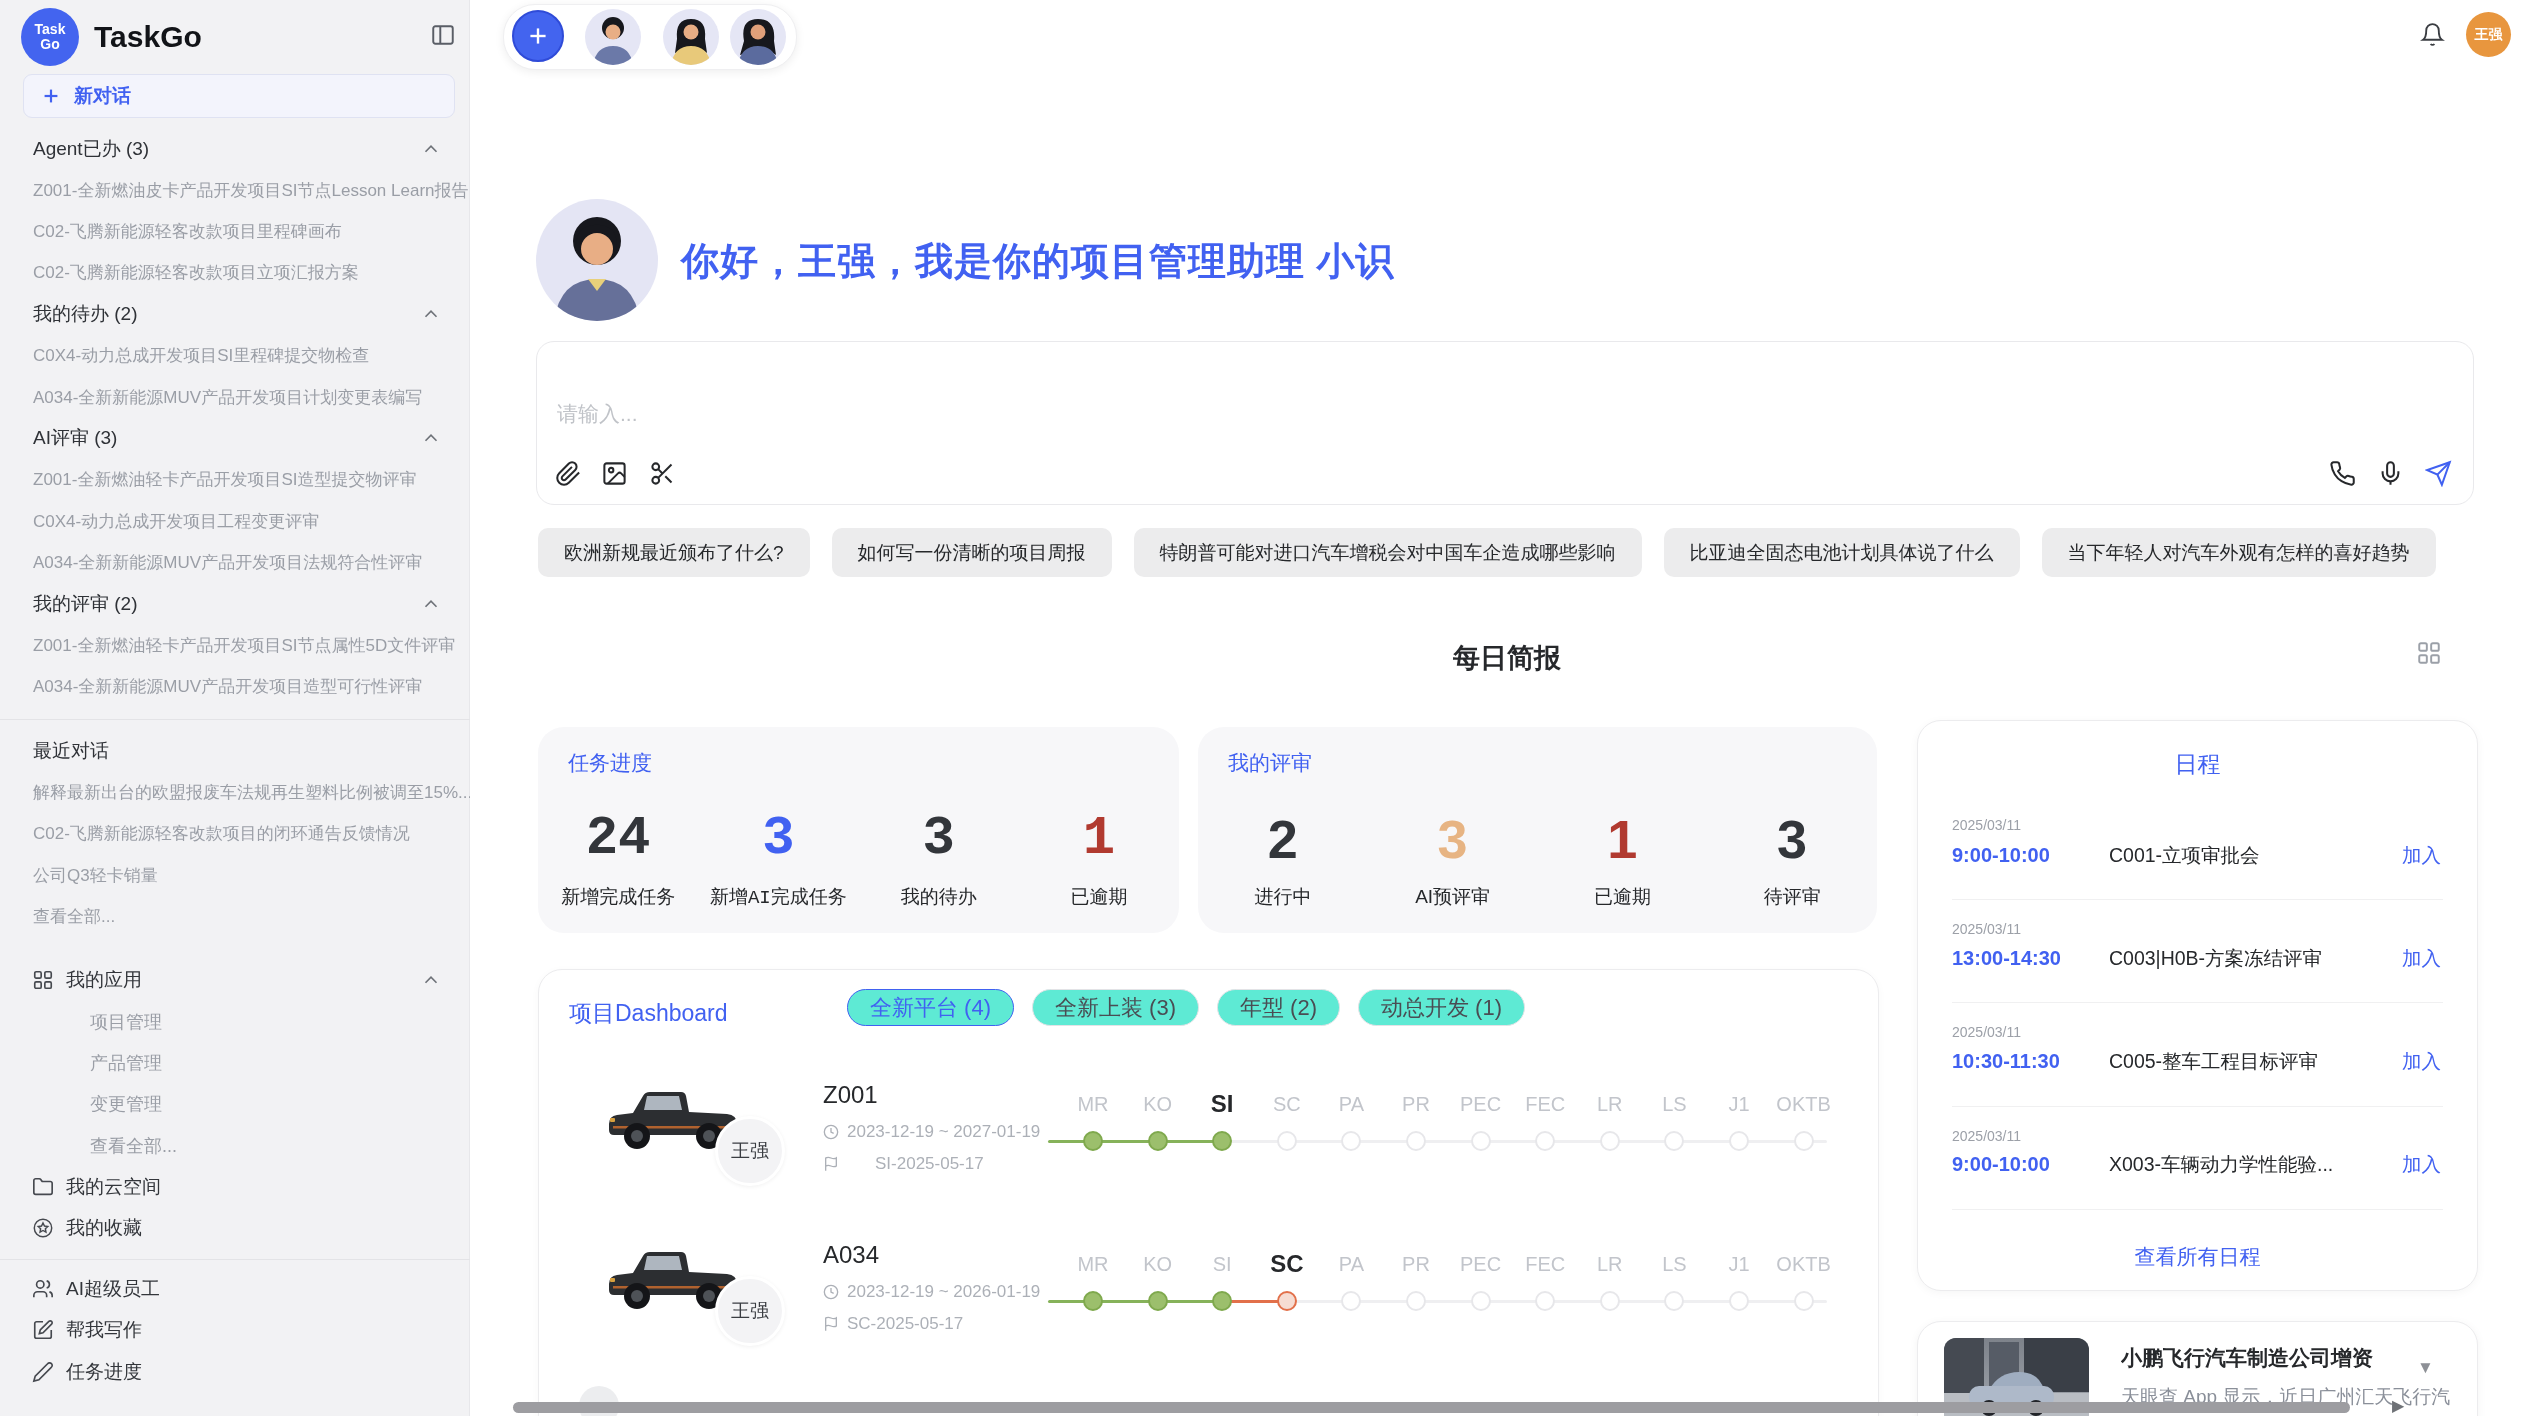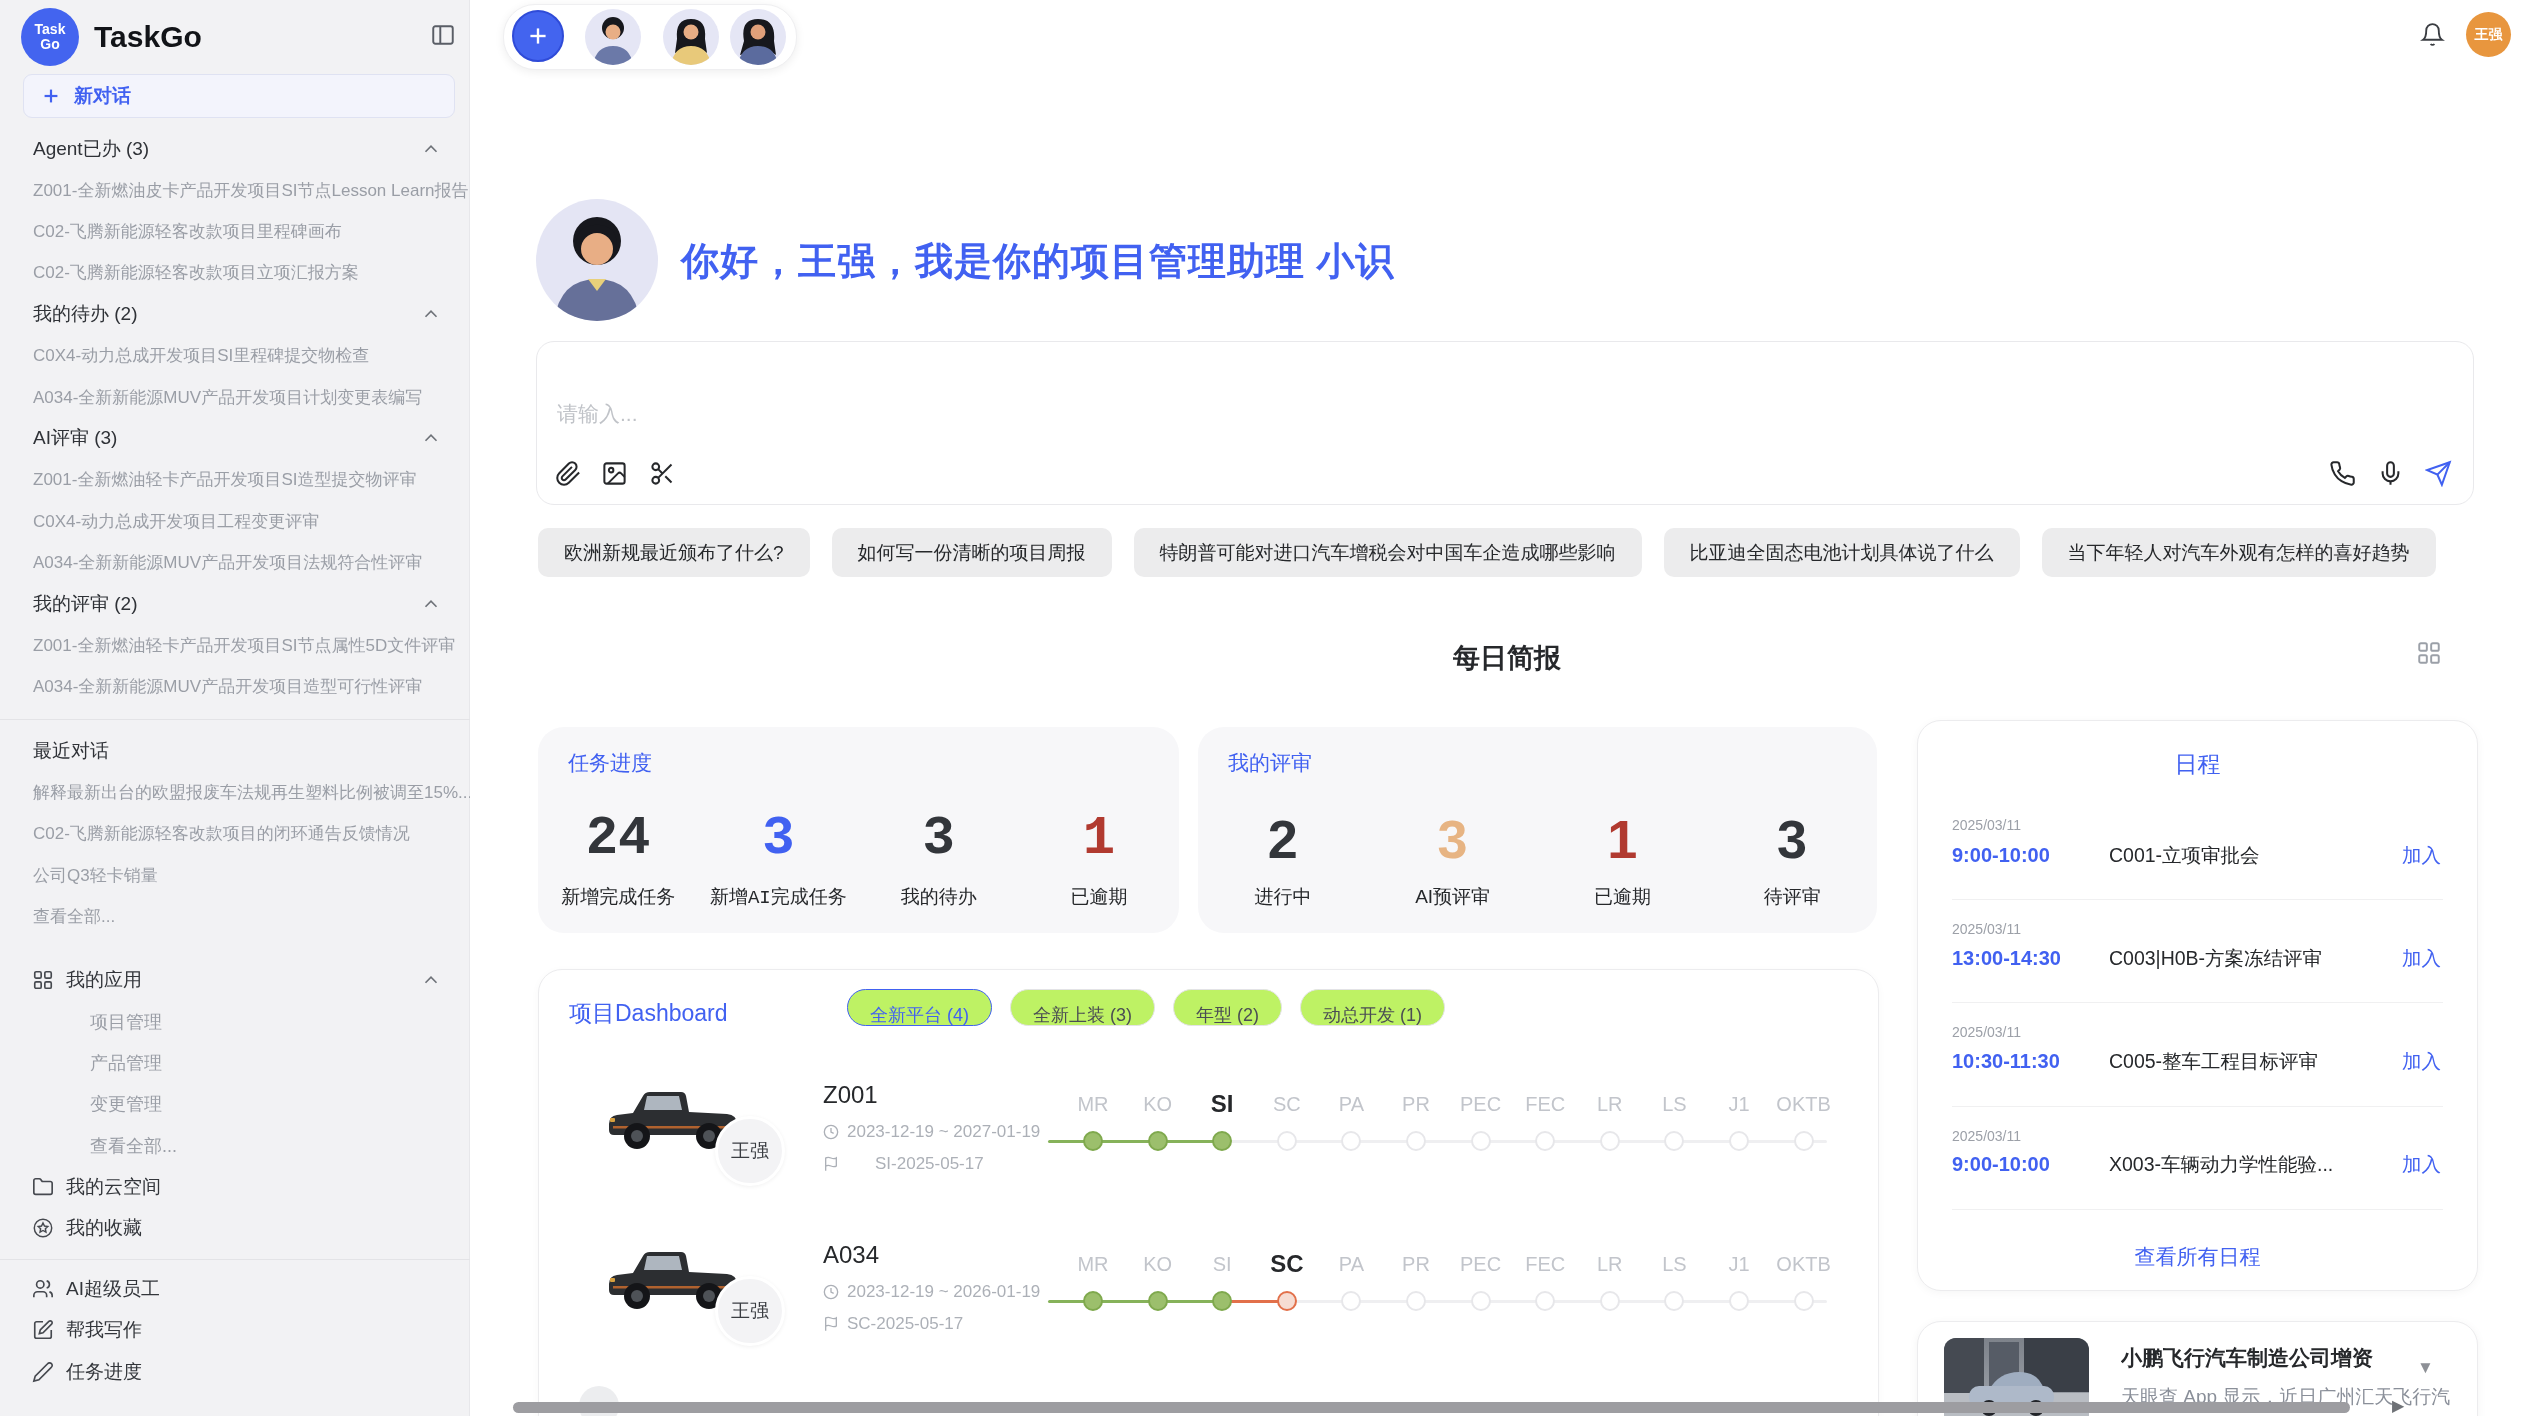--- a/index.html
+++ b/index.html
@@ -56,21 +56,21 @@
   .stat-cols{position:absolute;left:0;top:75px;right:0;display:flex;justify-content:space-between;}
   .stat-col{flex:1;display:flex;flex-direction:column;align-items:center;}
   .stat-num{font-size:54px;font-weight:600;line-height:74px;height:74px;}
   .stat-lbl{margin-top:8px;font-size:19px;color:#26282B;}
   .c-dark{color:#33363B;} .c-blue{color:#4161F1;} .c-red{color:#B13A30;} .c-orange{color:#E7B483;}
 
   
   #dash-card{position:absolute;left:538px;top:969px;width:1339px;height:480px;background:#fff;border:1px solid #ECECEE;border-radius:24px;box-shadow:0 2px 8px rgba(0,0,0,.03);}
   #dash-title{position:absolute;left:30px;top:28px;font-size:23px;font-weight:500;color:#4161F1;}
   #dash-filters{position:absolute;left:308px;top:19px;display:flex;gap:18px;}
-  .fchip{height:37px;line-height:34px;box-sizing:border-box;padding:8px 22px;border-radius:19px;font-family:inherit;font-size:18px;background:#bef264;cursor:pointer;white-space:nowrap;}
+  .fchip{height:37px;line-height:34px;box-sizing:border-box;padding:0 22px;border-radius:19px;font-family:inherit;font-size:22px;background:#5eead4;cursor:pointer;white-space:nowrap;}
   .fchip.active{border:1.5px solid #4161F1;color:#4161F1;}
   .fchip.idle{border:1.5px solid #E3E3E6;color:#4A4D53;}
   .truck{position:absolute;left:64px;width:140px;height:100px;}
   .owner-badge{position:absolute;left:176px;width:70px;height:70px;border-radius:50%;background:#F3F3F5;border:3px solid #fff;box-sizing:border-box;display:flex;align-items:center;justify-content:center;font-size:19px;color:#3A3D42;box-shadow:0 1px 4px rgba(0,0,0,.06);}
   .pcode{position:absolute;left:284px;font-size:24px;font-weight:400;color:#26282B;line-height:34px;}
   .pmeta{position:absolute;left:284px;display:flex;align-items:center;gap:8px;font-size:17px;color:#ACB0B7;line-height:24px;}
   .pmeta .micn{display:inline-flex;width:16px;height:16px;color:#ACB0B7;}
   .pmeta .micn svg{width:100%;height:100%;}
   .tl-seg{position:absolute;height:3px;border-radius:2px;}
   .tl-label{position:absolute;width:90px;text-align:center;font-size:20px;color:#C2C5CB;font-weight:500;line-height:32px;height:32px;}

